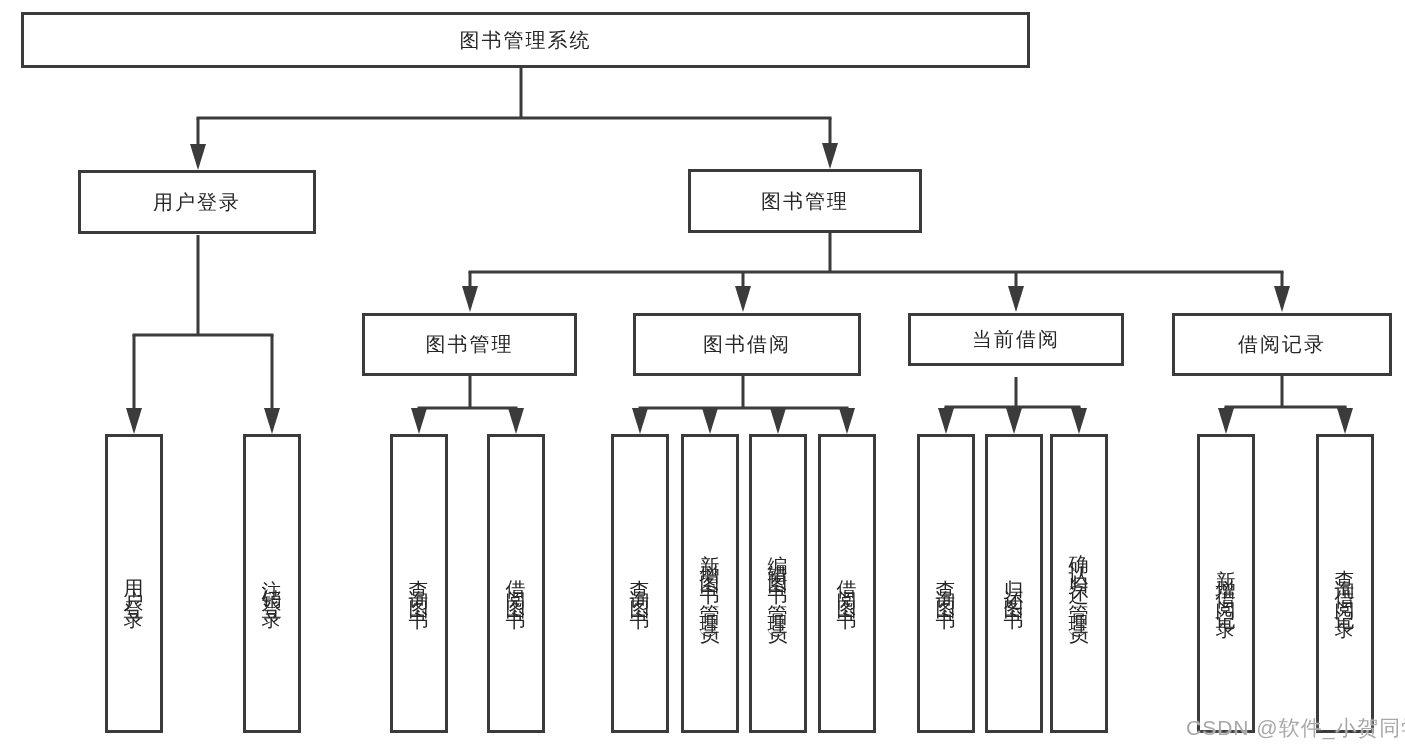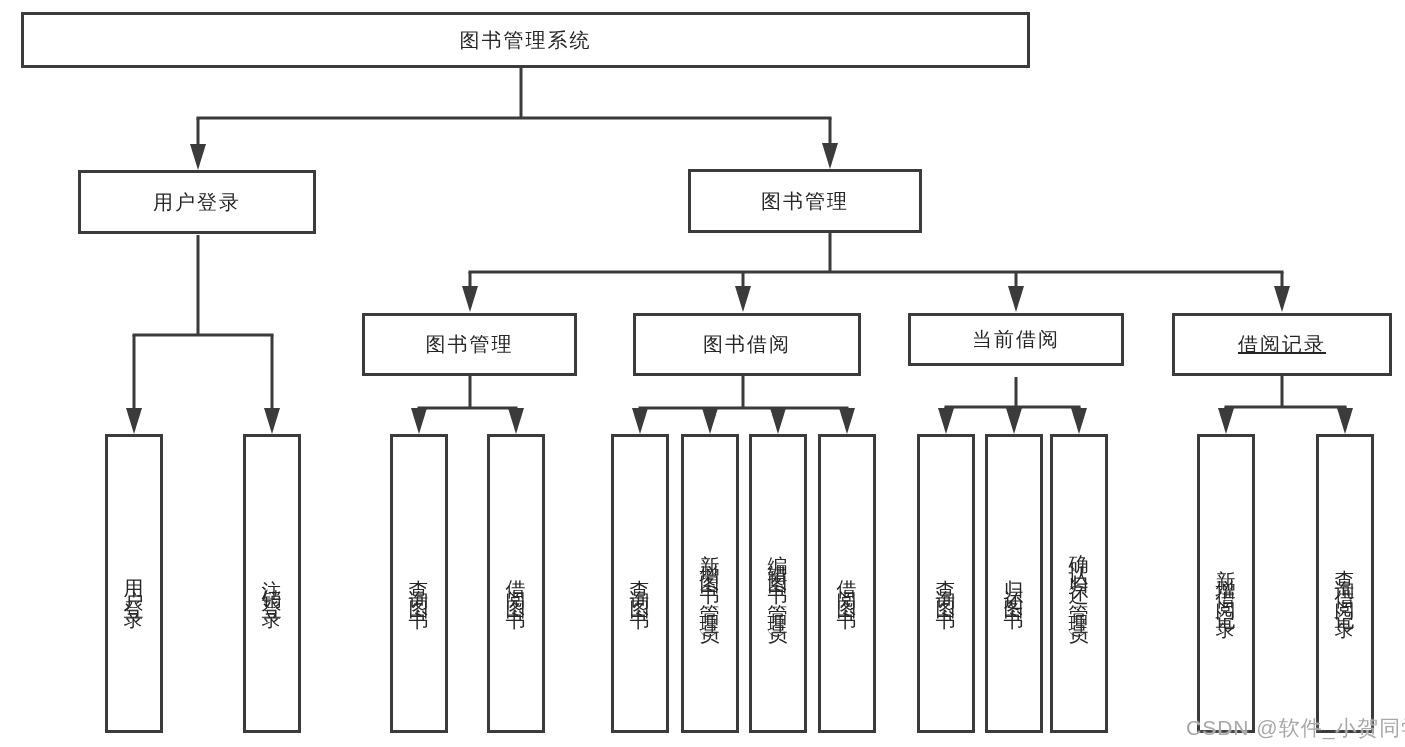--- a/index.html
+++ b/index.html
@@ -127,21 +127,21 @@
   </svg>
 
   <div class="node hnode" style="left:21px; top:12px; width:1009px; height:56px;">图书管理系统</div>
 
   <div class="node hnode" style="left:78px; top:170px; width:238px; height:64px;">用户登录</div>
   <div class="node hnode" style="left:688px; top:169px; width:234px; height:64px;">图书管理</div>
 
   <div class="node hnode" style="left:362px; top:313px; width:215px; height:63px;">图书管理</div>
   <div class="node hnode" style="left:633px; top:313px; width:228px; height:63px;">图书借阅</div>
   <div class="node hnode" style="left:908px; top:313px; width:216px; height:53px;">当前借阅</div>
-  <div class="node hnode" style="left:1172px; top:313px; width:220px; height:63px;text-decoration:underline;">借阅记录</div>
+  <div class="node hnode" style="left:1172px; top:313px; width:220px; height:63px;">借阅记录</div>
 
   <div class="node vnode" style="left:105px; top:434px; width:58px; height:299px;">用户登录</div>
   <div class="node vnode" style="left:243px; top:434px; width:58px; height:299px;">注销登录</div>
 
   <div class="node vnode" style="left:390px; top:434px; width:58px; height:299px;">查询图书</div>
   <div class="node vnode" style="left:487px; top:434px; width:58px; height:299px;">借阅图书</div>
 
   <div class="node vnode" style="left:611px; top:434px; width:58px; height:299px;">查询图书</div>
   <div class="node vnode" style="left:681px; top:434px; width:58px; height:299px;">新增图书（管理员）</div>
   <div class="node vnode" style="left:749px; top:434px; width:58px; height:299px;">编辑图书（管理员）</div>

